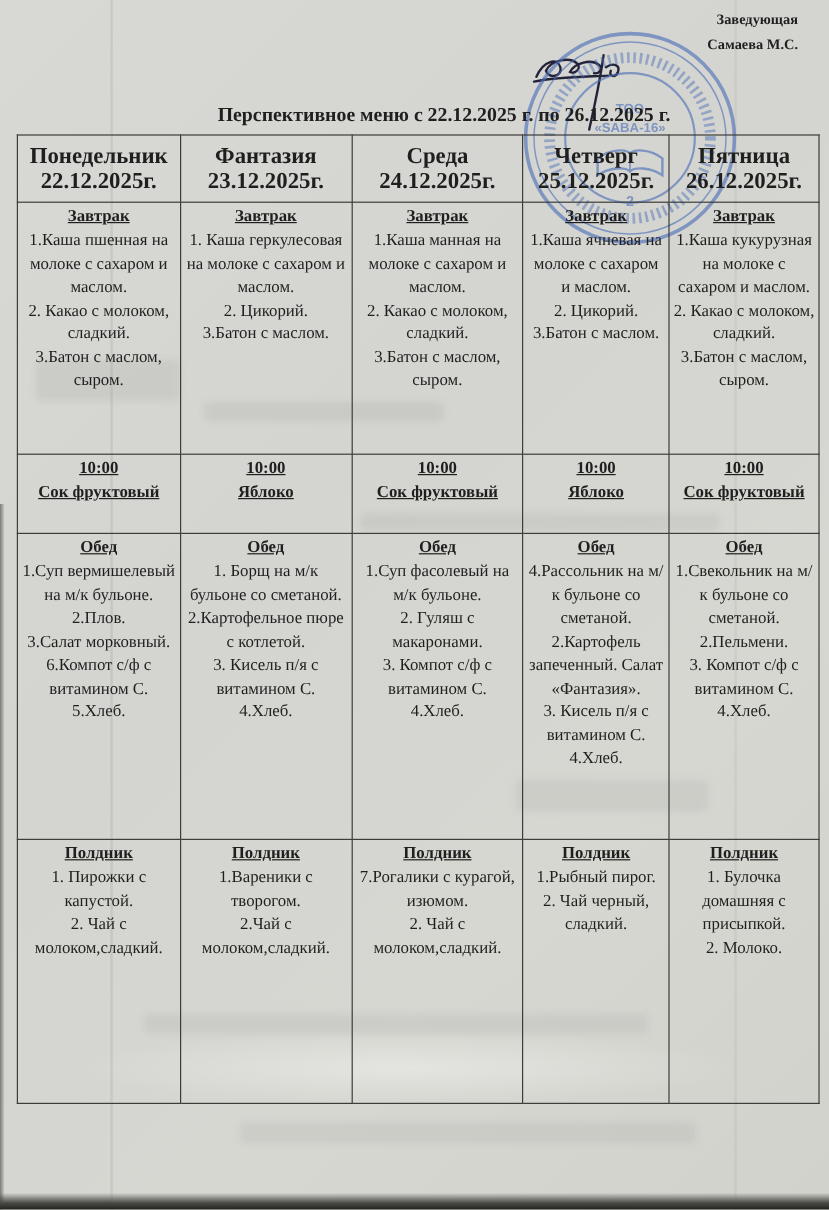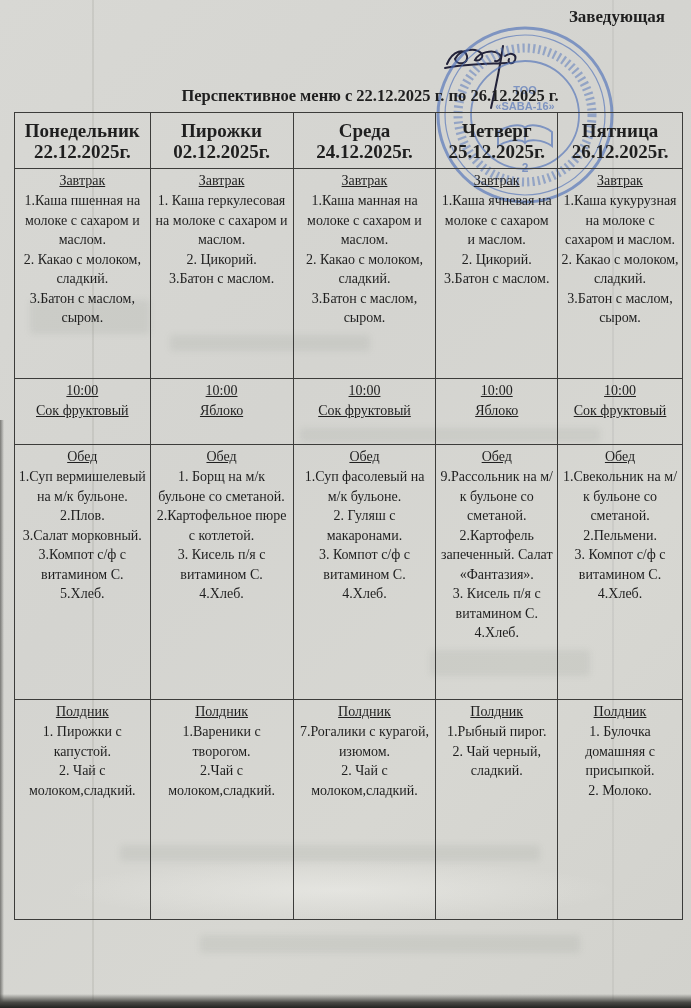--- a/index.html
+++ b/index.html
@@ -29,21 +29,21 @@
   .fold.f2{left:612px;background:rgba(75,75,70,.07);}
   .smudge{position:absolute;background:rgba(110,118,108,.10);filter:blur(3px);border-radius:4px;}
   .light-band{
     position:absolute;left:60px;top:860px;width:560px;height:60px;
     background:radial-gradient(ellipse at center,rgba(242,242,238,.5),rgba(242,242,238,0) 70%);
   }
 
   
   .approval{
     position:absolute;top:6px;right:26px;
-    text-align:right;font-weight:bold;font-size:17px;line-height:21px;
+    text-align:right;font-weight:bold;font-size:12px;line-height:21px;
   }
   .sig-wrap{position:absolute;top:42px;right:130px;width:120px;height:70px;}
 
   
   .stamp{position:absolute;left:430px;top:20px;width:190px;height:190px;opacity:.62;pointer-events:none;}
 
   
   .doc-title{
     position:absolute;top:86px;left:40px;width:660px;
     text-align:center;font-weight:bold;font-size:16.5px;
@@ -54,41 +54,42 @@
     position:absolute;left:14px;top:112px;width:669px;
     border-collapse:collapse;table-layout:fixed;
     font-size:14px;
   }
   table.menu th, table.menu td{
     border:1.7px solid #3c3c3a;
     vertical-align:top;text-align:center;
     padding:2px 3px;
   }
   table.menu th{font-size:19px;line-height:21px;font-weight:bold;vertical-align:middle;}
-  .meal-label{font-weight:normal;text-decoration:underline;line-height:20px;}
+  .meal-label{font-weight:bold;text-decoration:underline;line-height:20px;}
   .meal-item{line-height:19.5px;text-align:center;}
-  .snack-cell .meal-item{font-weight:normal;text-decoration:underline;line-height:20px;}
+  .snack-cell .meal-item{font-weight:bold;text-decoration:underline;line-height:20px;}
 </style>
 </head>
 <body>
 
 <div class="paper">
 
   <div class="smudge" style="left:30px;top:300px;width:120px;height:34px;"></div>
   <div class="smudge" style="left:170px;top:335px;width:200px;height:16px;"></div>
   <div class="smudge" style="left:300px;top:428px;width:300px;height:14px;"></div>
   <div class="smudge" style="left:430px;top:650px;width:160px;height:26px;"></div>
   <div class="smudge" style="left:120px;top:845px;width:420px;height:16px;"></div>
   <div class="smudge" style="left:200px;top:935px;width:380px;height:18px;"></div>
   <div class="light-band"></div>
   <div class="fold f1"></div>
   <div class="fold f2"></div>
 
   <div class="approval">
     <div>Заведующая</div>
+    <div>Самаева М.С.</div>
   </div>
 
   <div class="sig-wrap">
     <svg width="120" height="70" viewBox="0 0 120 70">
       <g fill="none" stroke="#23233a" stroke-width="2" stroke-linecap="round">
         <path d="M6,22 C12,8 24,6 26,14 C28,22 16,24 14,17 C18,8 34,5 40,11 C44,15 38,20 34,18 C38,10 52,7 58,12 C62,15 58,20 54,19"></path>
         <path d="M4,26 C24,22 48,22 66,21"></path>
         <path d="M62,4 C60,18 56,40 50,66"></path>
         <path d="M64,14 C70,10 76,12 74,18 C72,23 66,22 68,17"></path>
       </g>
@@ -123,22 +124,22 @@
       <col style="width:18.2%">
         <col style="width:18.7%">
     </colgroup>
     <tbody id="menu-body">
         <tr style="height: 56px;">
           <th>
             <div>Понедельник</div>
             <div>22.12.2025г.</div>
           </th>
           <th>
-            <div>Пирожки</div>
-            <div>02.12.2025г.</div>
+            <div>Фантазия</div>
+            <div>23.12.2025г.</div>
           </th>
           <th>
             <div>Среда</div>
             <div>24.12.2025г.</div>
           </th>
           <th>
             <div>Четверг</div>
             <div>25.12.2025г.</div>
           </th>
           <th>
@@ -199,40 +200,40 @@
             <div class="meal-label">10:00</div>
             <div class="meal-item">Сок фруктовый</div>
           </td>
         </tr>
         <tr style="height: 255px; padding-left: 43px;">
           <td>
             <div class="meal-label">Обед</div>
             <div class="meal-item">1.Суп вермишелевый на м/к бульоне.</div>
             <div class="meal-item">2.Плов.</div>
             <div class="meal-item">3.Салат морковный.</div>
-            <div class="meal-item">3.Компот с/ф с витамином С.</div>
+            <div class="meal-item">6.Компот с/ф с витамином С.</div>
             <div class="meal-item">5.Хлеб.</div>
           </td>
           <td>
             <div class="meal-label">Обед</div>
             <div class="meal-item">1. Борщ на м/к бульоне со сметаной.</div>
             <div class="meal-item">2.Картофельное пюре с котлетой.</div>
             <div class="meal-item">3. Кисель п/я с витамином С.</div>
             <div class="meal-item">4.Хлеб.</div>
           </td>
           <td>
             <div class="meal-label">Обед</div>
             <div class="meal-item">1.Суп фасолевый на м/к бульоне.</div>
             <div class="meal-item">2. Гуляш с макаронами.</div>
             <div class="meal-item">3. Компот с/ф с витамином С.</div>
             <div class="meal-item">4.Хлеб.</div>
           </td>
           <td>
             <div class="meal-label">Обед</div>
-            <div class="meal-item">9.Рассольник на м/к бульоне со сметаной.</div>
+            <div class="meal-item">4.Рассольник на м/к бульоне со сметаной.</div>
             <div class="meal-item">2.Картофель запеченный. Салат «Фантазия».</div>
             <div class="meal-item">3. Кисель п/я с витамином С.</div>
             <div class="meal-item">4.Хлеб.</div>
           </td>
           <td>
             <div class="meal-label">Обед</div>
             <div class="meal-item">1.Свекольник на м/к бульоне со сметаной.</div>
             <div class="meal-item">2.Пельмени.</div>
             <div class="meal-item">3. Компот с/ф с витамином С.</div>
             <div class="meal-item">4.Хлеб.</div>

